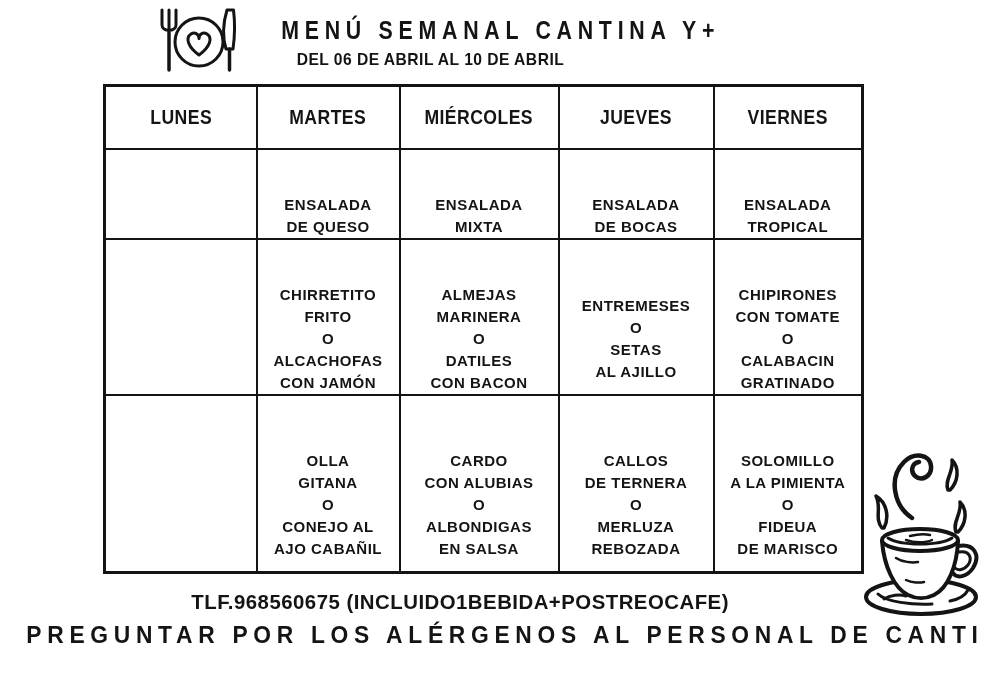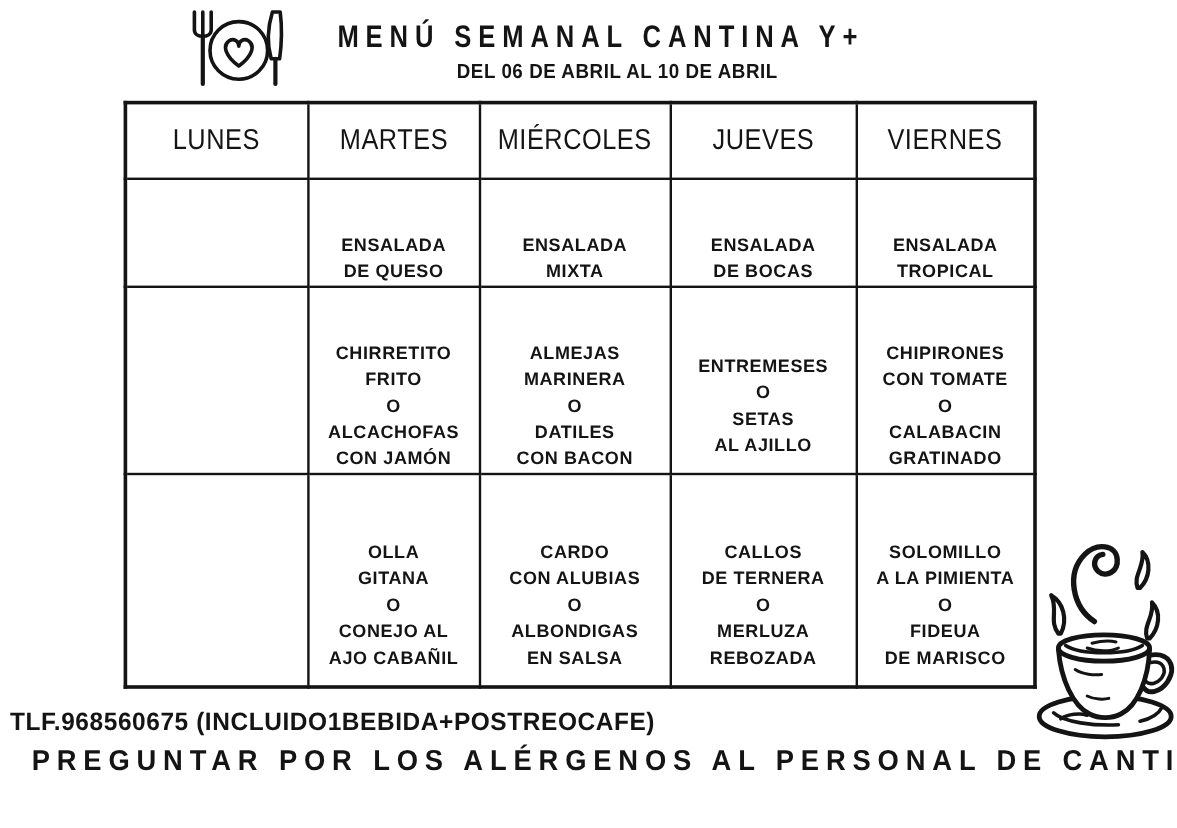--- a/index.html
+++ b/index.html
@@ -2,36 +2,36 @@
 <html><head>
 <meta charset="utf-8">
 <style>
   html,body{margin:0;padding:0;}
   body{
     width:981px;height:690px;position:relative;background:#ffffff;
     color:#141414;font-family:"Liberation Sans",sans-serif;overflow:hidden;
   }
   
   .header-icon{position:absolute;left:152px;top:6px;width:86px;height:70px;}
-  .header-text{position:absolute;left:233px;top:15px;width:460px;text-align:right;}
+  .header-text{position:absolute;left:233px;top:15px;width:460px;text-align:center;}
   .title-line{font-weight:bold;font-size:26px;line-height:30px;letter-spacing:7px;white-space:nowrap;}
   .title-line>span{display:inline-block;transform:scaleX(0.82);transform-origin:center;}
   .subtitle-line{font-weight:bold;font-size:17px;line-height:21px;letter-spacing:0.5px;margin-top:4px;
     transform:translateX(-33px);white-space:nowrap;}
   .subtitle-line>span{display:inline-block;transform:scaleX(0.92);transform-origin:center;}
   
   table.menu{position:absolute;left:103px;top:84px;border-collapse:collapse;table-layout:fixed;
     border:3px solid #141414;background:#ffffff;}
   table.menu td,table.menu th{border:2px solid #141414;text-align:center;vertical-align:middle;padding:0;}
-  th.day{font-size:24px;font-weight:normal;}
+  th.day{font-size:20px;font-weight:bold;}
   th.day>span{display:inline-block;transform:scaleX(0.88);transform-origin:center;letter-spacing:0.5px;}
   .dish{display:inline-block;font-size:15px;font-weight:bold;line-height:22px;letter-spacing:0.5px;
     white-space:pre-line;margin-top:44px;}
   
-  .phone-line{position:absolute;top:589px;left:0;width:920px;text-align:left;
+  .phone-line{position:absolute;top:589px;left:0;width:920px;text-align:center;
     font-size:21px;font-weight:bold;letter-spacing:0.5px;line-height:26px;white-space:nowrap;}
   .phone-line>span{display:inline-block;transform:scaleX(0.97);transform-origin:center;}
   .allergen-line{position:absolute;top:619px;left:0;width:960px;text-align:center;
     font-size:24px;font-weight:bold;letter-spacing:6px;line-height:32px;white-space:nowrap;}
   .allergen-line>span{display:inline-block;transform:scaleX(0.95);transform-origin:center;}
   .coffee-icon{position:absolute;left:862px;top:442px;width:119px;height:176px;}
   svg .stroke{fill:none;stroke:#141414;stroke-linecap:round;stroke-linejoin:round;}
   svg .fillw{fill:#ffffff;stroke:#141414;stroke-linecap:round;stroke-linejoin:round;}
 </style>
 </head>

